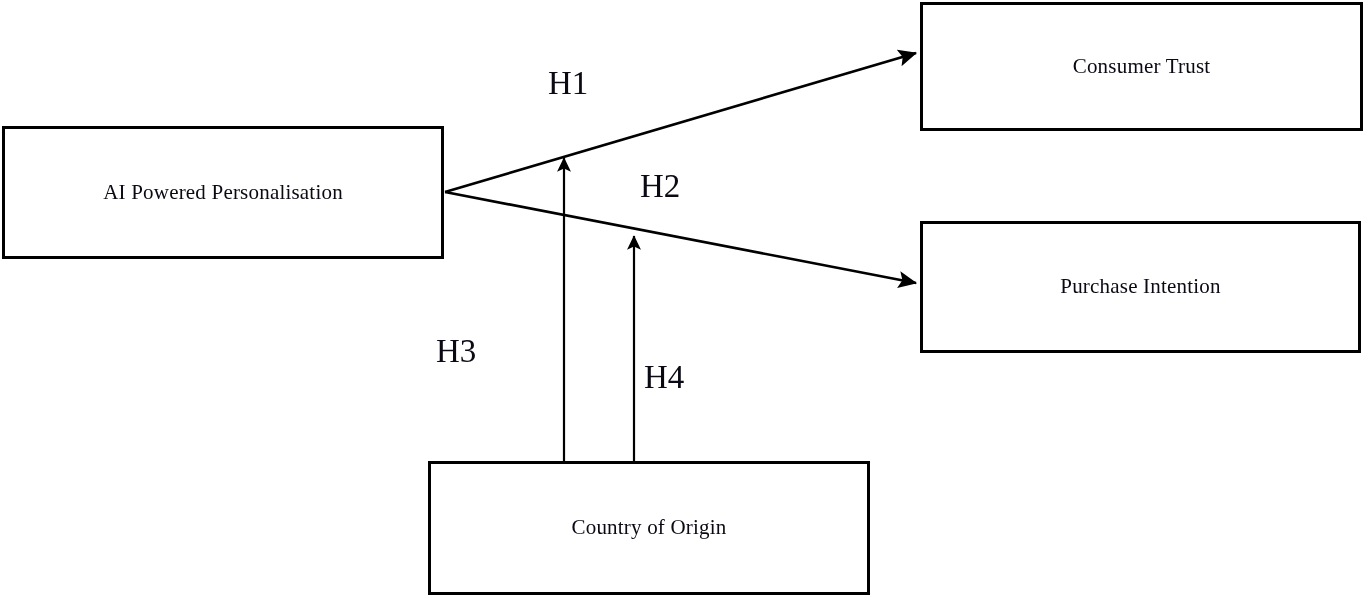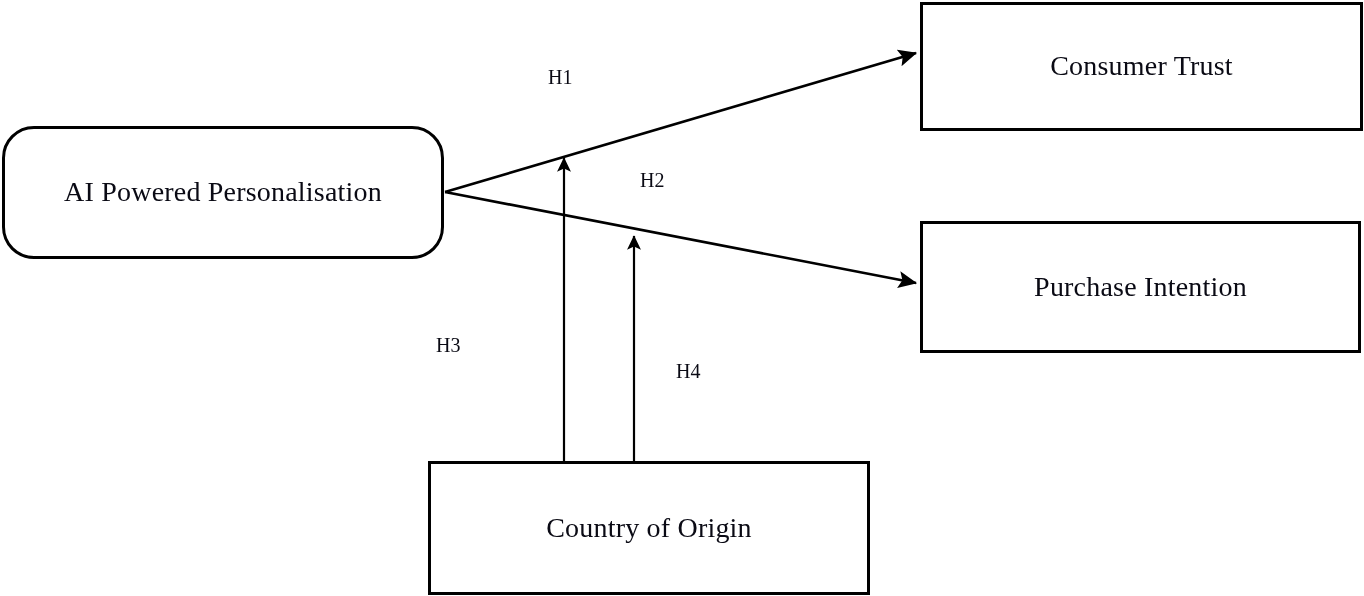--- a/index.html
+++ b/index.html
@@ -30,33 +30,32 @@
   .node {
     position: absolute;
     box-sizing: border-box;
     background: #ffffff;
     border: 3px solid #000000;
     display: flex;
     align-items: center;
     justify-content: center;
   }
   .node-label {
-    font-size: 28px;
+    font-size: 21px;
     line-height: 1.1;
     letter-spacing: 0.2px;
     white-space: nowrap;
     color: #0a0a14;
   }
   
   #node-ai {
     left: 2px;
     top: 126px;
     width: 442px;
     height: 133px;
-    border-radius: 32px;
   }
   #node-trust {
     left: 920px;
     top: 2px;
     width: 443px;
     height: 129px;
   }
   #node-purchase {
     left: 920px;
     top: 221px;
@@ -65,29 +64,29 @@
   }
   #node-origin {
     left: 428px;
     top: 461px;
     width: 442px;
     height: 134px;
   }
   
   .edge-label {
     position: absolute;
-    font-size: 20px;
+    font-size: 33px;
     line-height: 1;
     color: #0a0a14;
     white-space: nowrap;
   }
   #label-h1 { left: 548px; top: 67px; }
   #label-h2 { left: 640px; top: 170px; }
   #label-h3 { left: 436px; top: 335px; }
-  #label-h4 { left: 676px; top: 361px; }
+  #label-h4 { left: 644px; top: 361px; }
 </style>
 </head>
 <body>
 
 <div id="canvas">
 
   <svg id="edges" viewBox="0 0 1364 596" width="1364" height="596" xmlns="http://www.w3.org/2000/svg">
     <defs>
       <marker id="arrowhead" viewBox="0 0 10 10" refX="9.4" refY="5" markerWidth="7.2" markerHeight="7.2" orient="auto-start-reverse" markerUnits="strokeWidth">
         <path d="M 0 0.4 L 10 5 L 0 9.6 L 2.0 5 Z" fill="#000000"></path>

